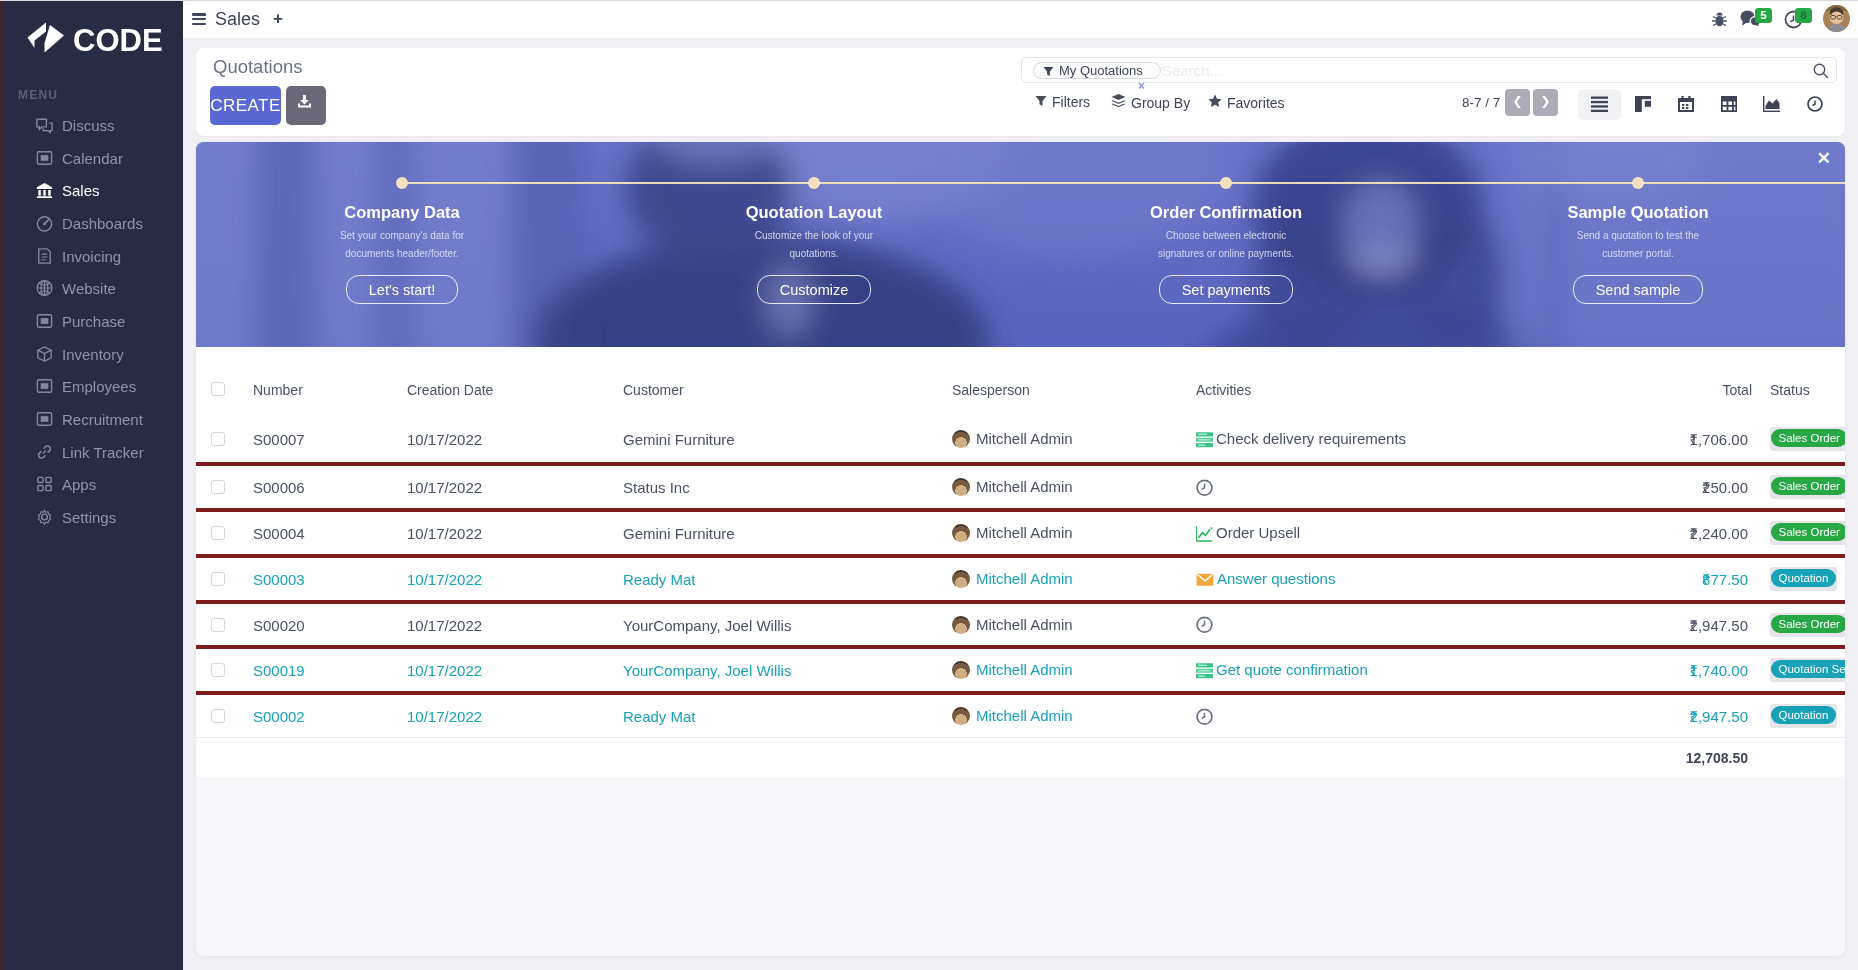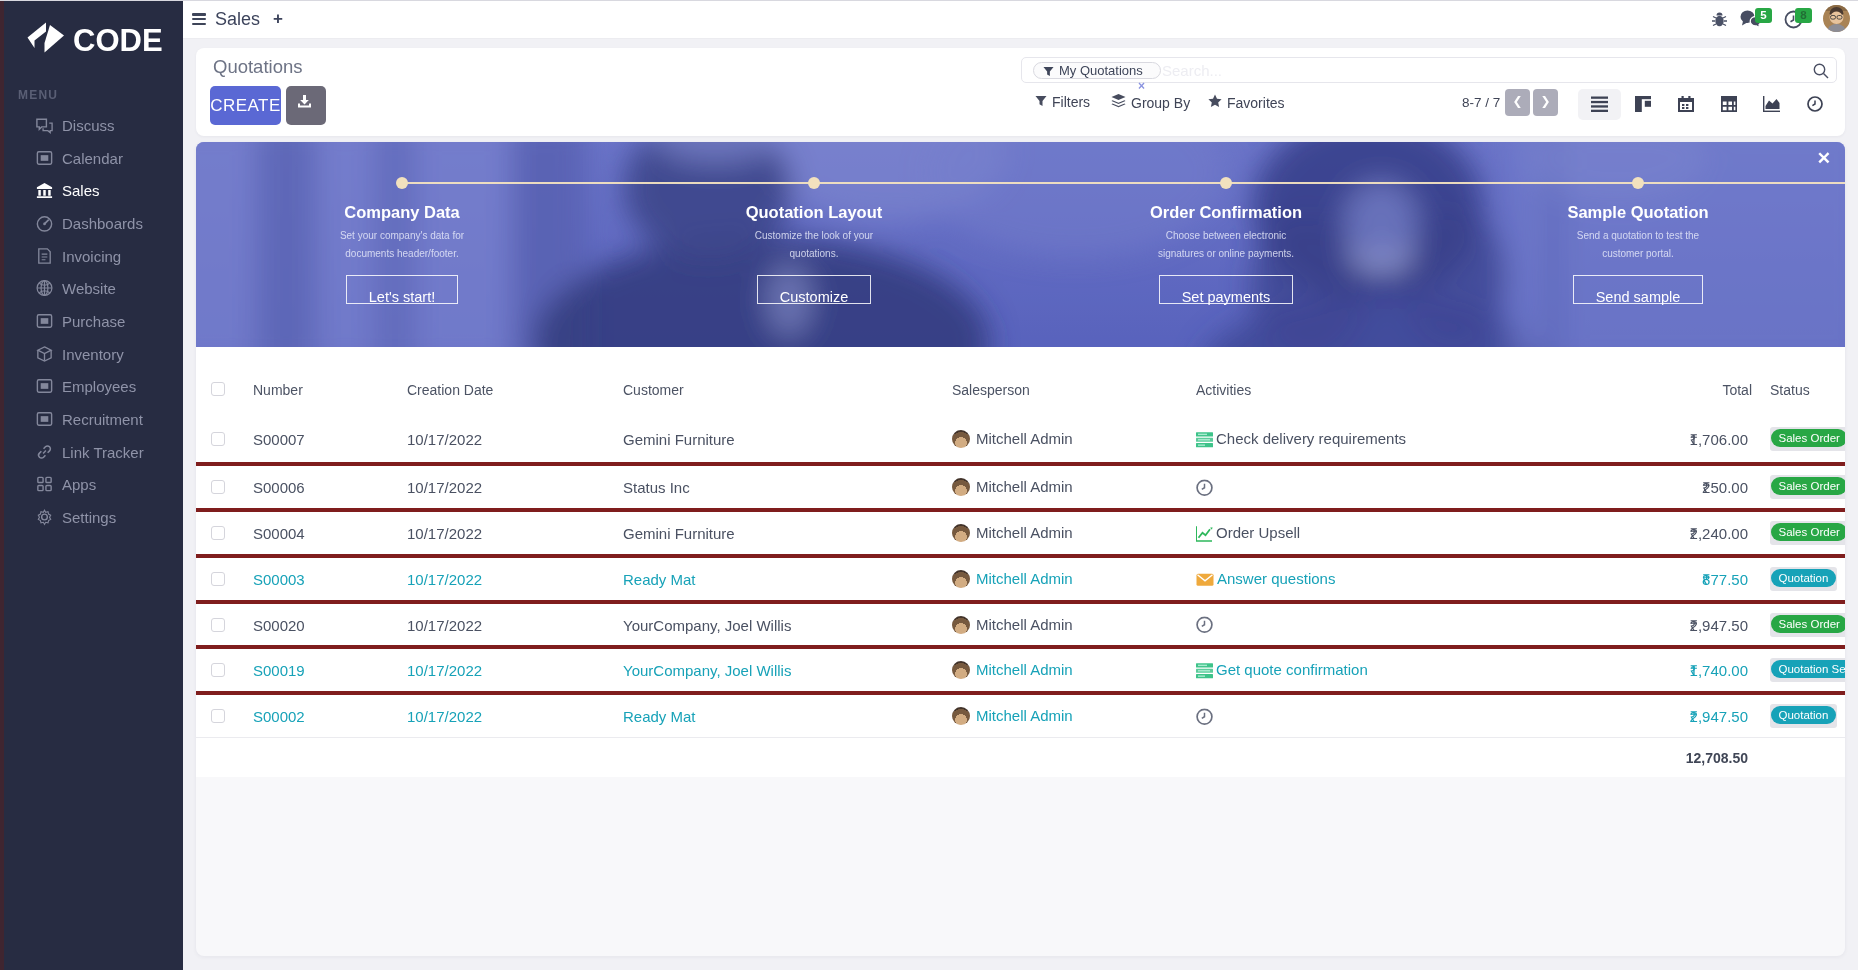--- a/index.html
+++ b/index.html
@@ -41,21 +41,21 @@
 
 
 #maincard { position:absolute; left:196px; top:142px; width:1649px; height:814px; background:#f8f8fa; border-radius:8px; box-shadow:0 1px 4px rgba(40,40,70,0.06); overflow:hidden; }
 #banner { position:absolute; left:0; top:0; width:1649px; height:205px; overflow:hidden; }
 #bclose { position:absolute; right:14px; top:6px; color:#fff; font-size:17px; font-weight:bold; }
 #tline { position:absolute; left:206px; top:40px; width:1443px; height:2px; background:rgba(243,227,193,0.95); }
 .tdot { position:absolute; top:35px; width:12px; height:12px; border-radius:50%; background:#f2e1be; }
 .step { position:absolute; top:61px; width:320px; text-align:center; color:#fff; }
 .step h3 { font-size:16.5px; margin-bottom:5px; }
 .step p { font-size:10px; line-height:17.5px; color:rgba(233,236,250,0.82); }
-.step .sbtn { display:inline-block; margin-top:13px; border:1px solid rgba(255,255,255,0.85); border-radius:0; padding:12px 22px; font-size:14.5px; height:29px; line-height:18px; }
+.step .sbtn { display:inline-block; margin-top:13px; border:1px solid rgba(255,255,255,0.85); border-radius:13px; padding:5px 22px; font-size:14.5px; height:29px; line-height:18px; }
 
 
 #tablearea { position:absolute; left:0; top:205px; width:1649px; height:430px; background:#fff; }
 .amtc { width:100px; text-align:right; }
 .aicon { width:17px; height:17px; vertical-align:-3.5px; margin-right:3px; }
 .avatar { display:inline-block; width:18px; height:18px; border-radius:50%; vertical-align:-4px; margin-right:6px; background:radial-gradient(circle at 50% 72%, #d2ac82 0 36%, #76593e 37% 68%, #42332a 69% 100%); }
 .hcell { position:absolute; top:16px; height:54px; line-height:54px; font-size:14px; color:#4c5364; }
 .trow { position:absolute; left:0; width:1649px; height:46px; border-top:4px solid #7f1d1d; font-size:15px; color:#4a5162; }
 .trow.cyan { color:#17a2b8; }
 .cell { position:absolute; top:50%; transform:translateY(-50%); white-space:nowrap; }

